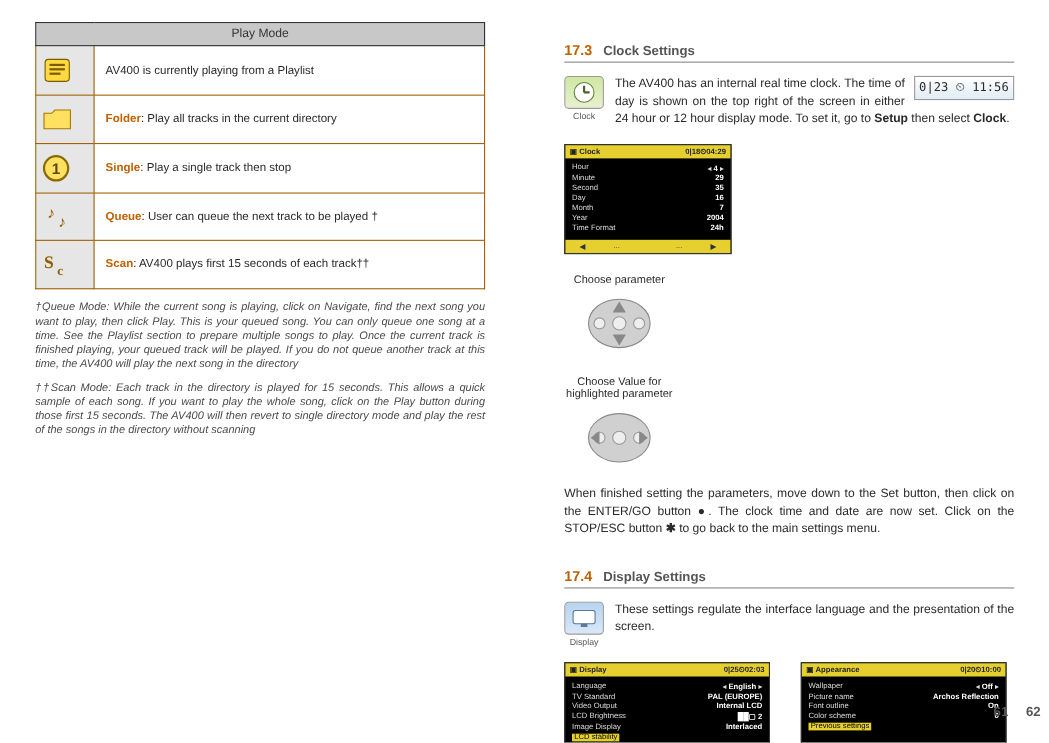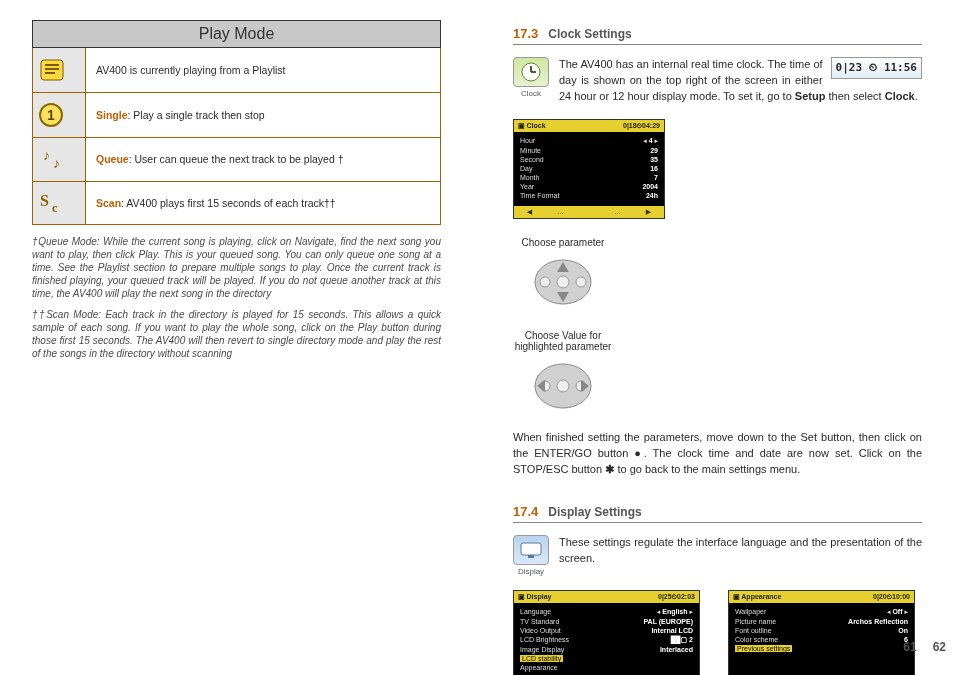--- a/index.html
+++ b/index.html
@@ -28,21 +28,21 @@
     border-collapse: collapse;
     margin-bottom: 10px;
   }
   .play-table th {
     background: #c8c8c8;
     color: #333;
     font-weight: normal;
     text-align: center;
     padding: 4px;
     border: 1px solid #333;
-    font-size: 16px;
+    font-size: 11px;
   }
   .play-table td {
     border: 1px solid #a16207;
     padding: 14px 10px;
     vertical-align: middle;
     font-size: 10.5px;
     line-height: 1.4;
   }
   .play-table td.icon-cell {
     width: 44px;
@@ -62,21 +62,21 @@
     text-align: justify;
     margin: 8px 0;
   }
   .section-head {
     display: flex;
     align-items: baseline;
     gap: 10px;
     border-bottom: 1px solid #888;
     padding-bottom: 3px;
     margin-bottom: 12px;
-    margin-top: 6px;
+    margin-top: 18px;
   }
   .sec-num { color: #c06000; font-weight: bold; font-size: 13px; }
   .sec-title { color: #555; font-size: 12px; font-weight: bold; }
   .body-text {
     font-size: 11px;
     line-height: 1.45;
     text-align: justify;
     margin-bottom: 26px;
   }
   .icon-with-text {
@@ -135,21 +135,21 @@
   .joypad .jp {
     width: 72px; height: 60px; margin: 4px auto 0 auto;
     display:flex; align-items:center; justify-content:center;
   }
   .clock-strip {
     display:inline-block;
     border:1px solid #999;
     padding:2px 4px;
     font-family: monospace;
     font-size:11px;
-    font-weight:bold;
+    font-weight:normal;
     background: linear-gradient(180deg,#fff,#e0ecf5);
     float:right;
     margin-left:8px;
   }
   .shots { display:flex; gap: 28px; margin-top:6px;}
   .folio {
     text-align:right;
     font-weight:bold;
     font-size:12px;
     color:#555;
@@ -172,20 +172,28 @@
       <tr>
         <td class="icon-cell">
           <svg width="30" height="28">
                 <rect x="4" y="4" width="22" height="20" rx="3" fill="#ffd940" stroke="#7a5c00"></rect>
                 <rect x="8" y="8" width="14" height="2" fill="#7a5c00"></rect>
                 <rect x="8" y="12" width="14" height="2" fill="#7a5c00"></rect>
                 <rect x="8" y="16" width="10" height="2" fill="#7a5c00"></rect>
               </svg>
         </td>
         <td>AV400 is currently playing from a Playlist</td>
+      </tr>
+      <tr>
+        <td class="icon-cell">
+          <svg width="30" height="26">
+                <path d="M3 8 L10 8 L13 5 L27 5 L27 22 L3 22 Z" fill="#ffe060" stroke="#a07800"></path>
+              </svg>
+        </td>
+        <td><span class="bold-orange">Folder</span><span>: Play all tracks in the current directory</span></td>
       </tr>
       <tr>
         <td class="icon-cell">
           <svg width="28" height="28">
                 <circle cx="14" cy="14" r="11" fill="#ffe060" stroke="#8a6a00" stroke-width="2"></circle>
                 <text x="14" y="19" text-anchor="middle" font-size="14" font-weight="bold" fill="#5a4a00">1</text>
               </svg>
         </td>
         <td><span class="bold-orange">Single</span><span>: Play a single track then stop</span></td>
       </tr>

